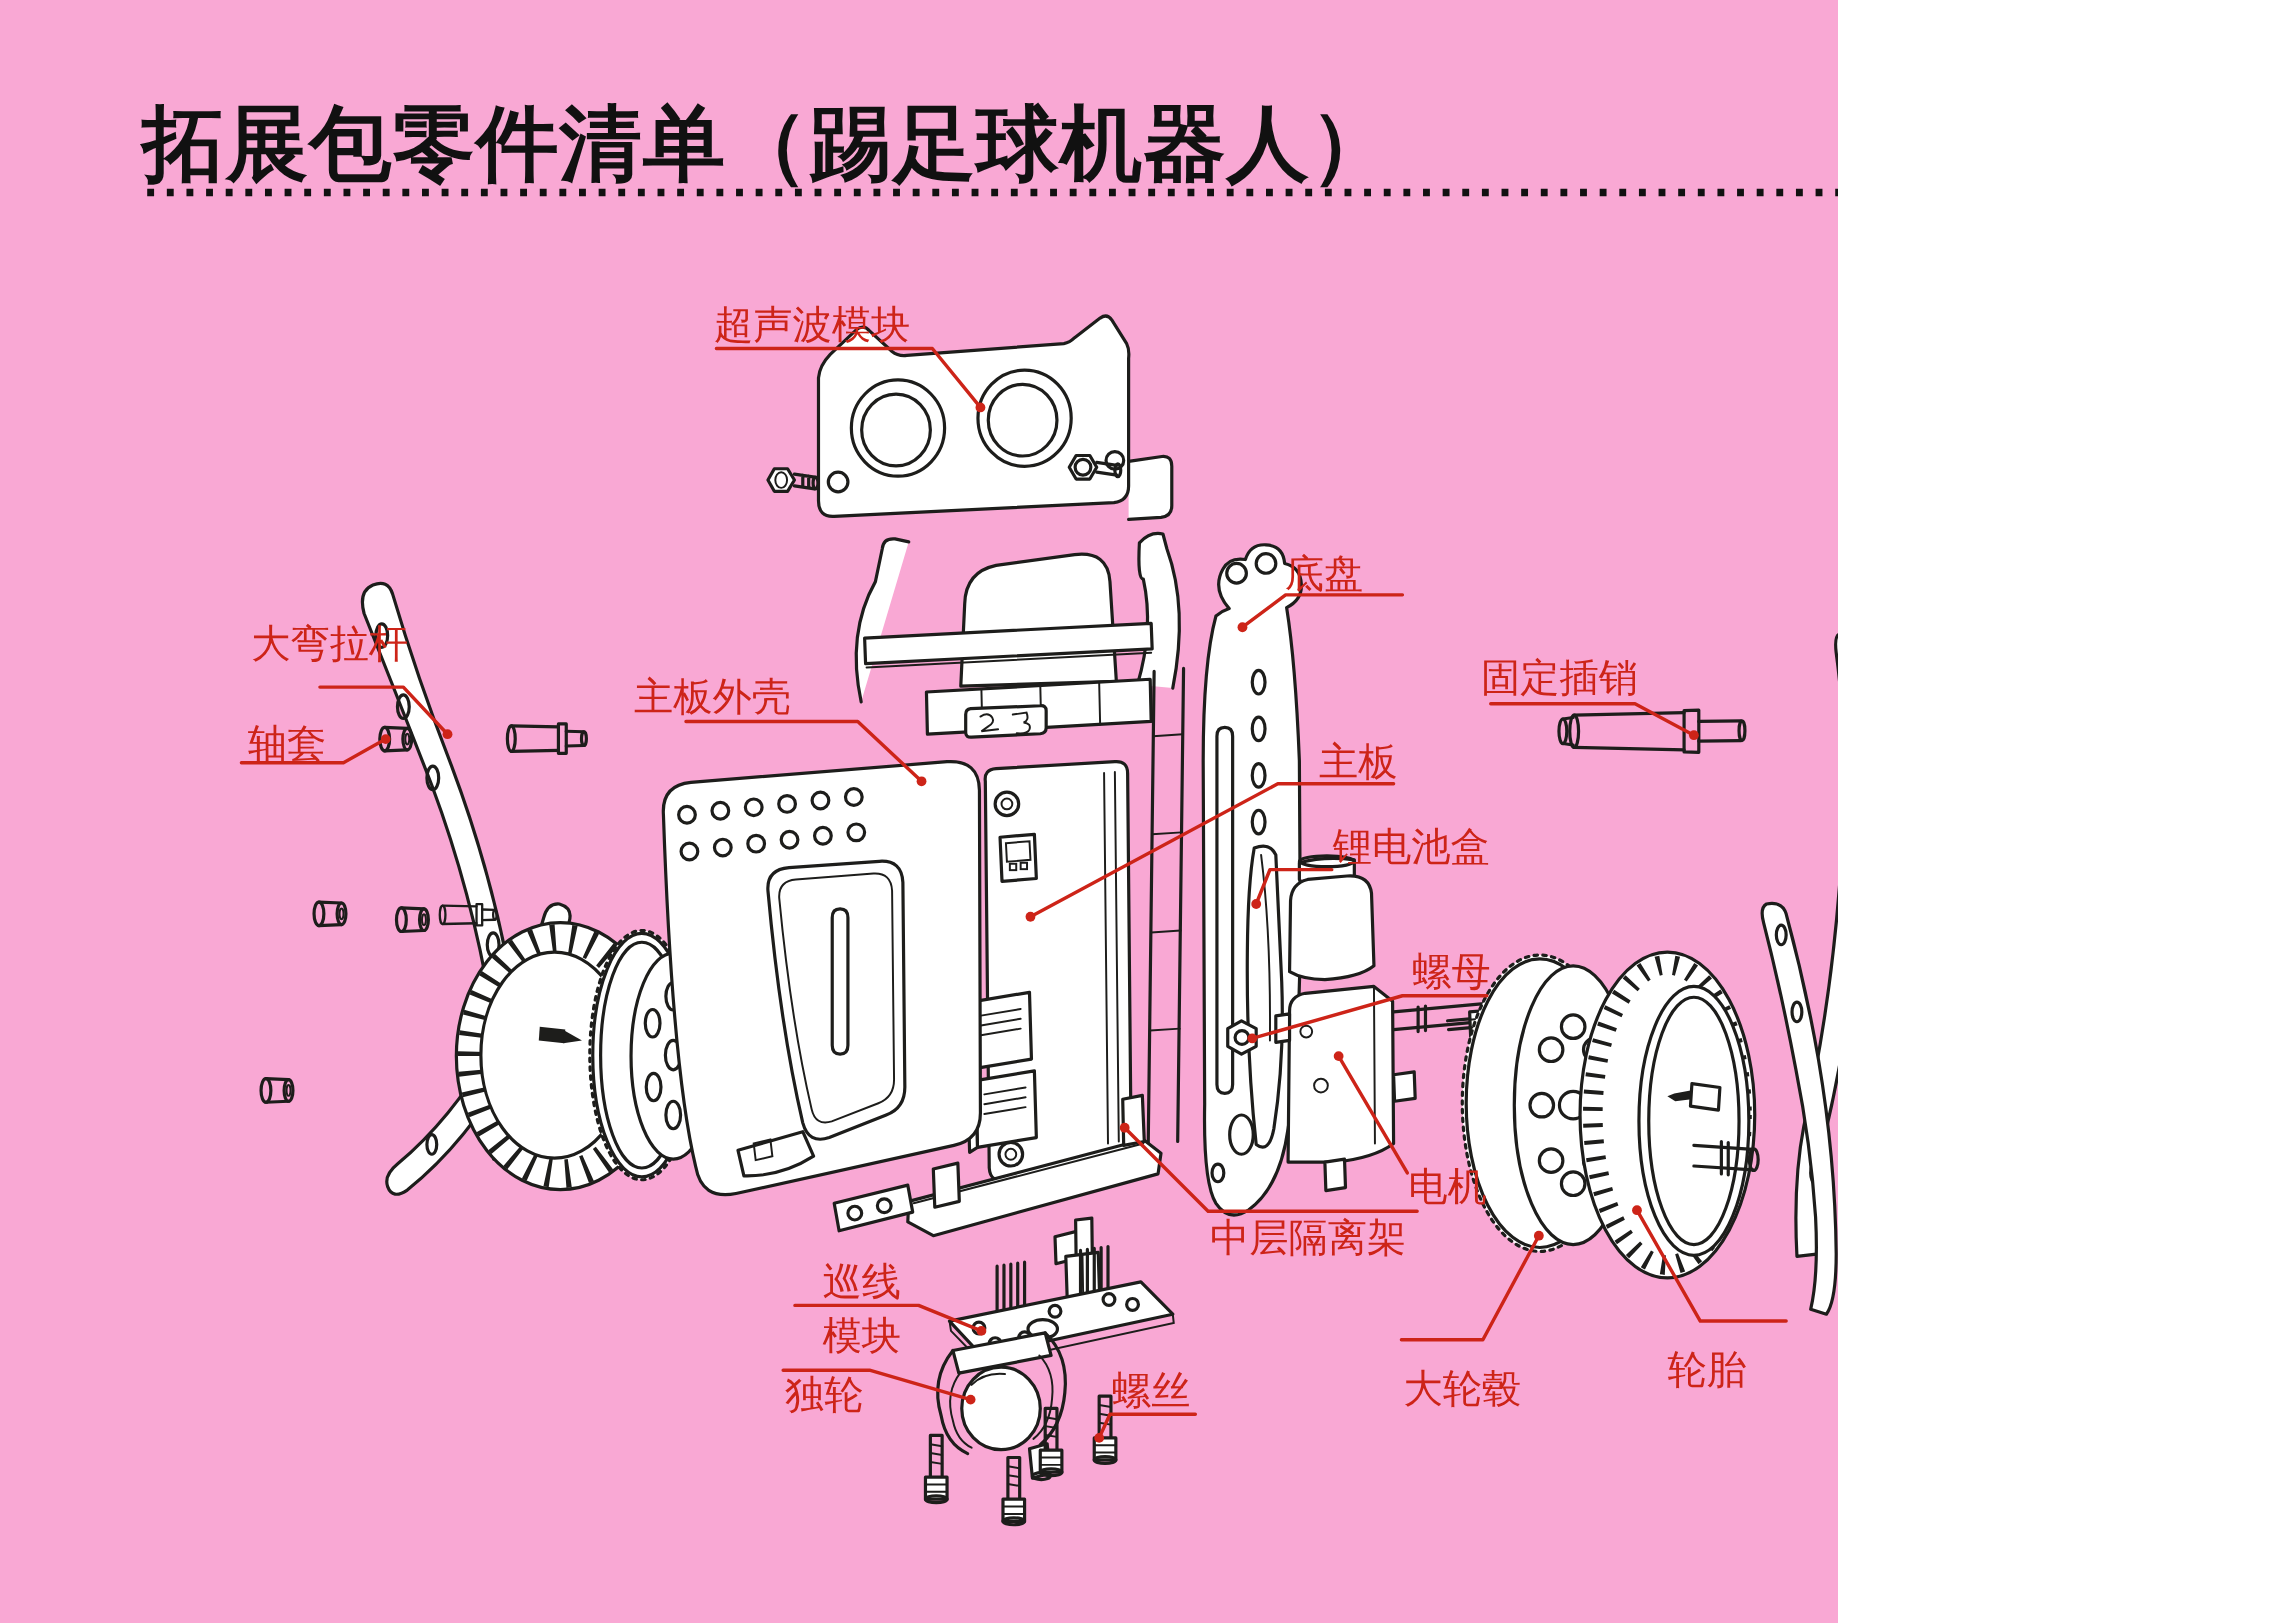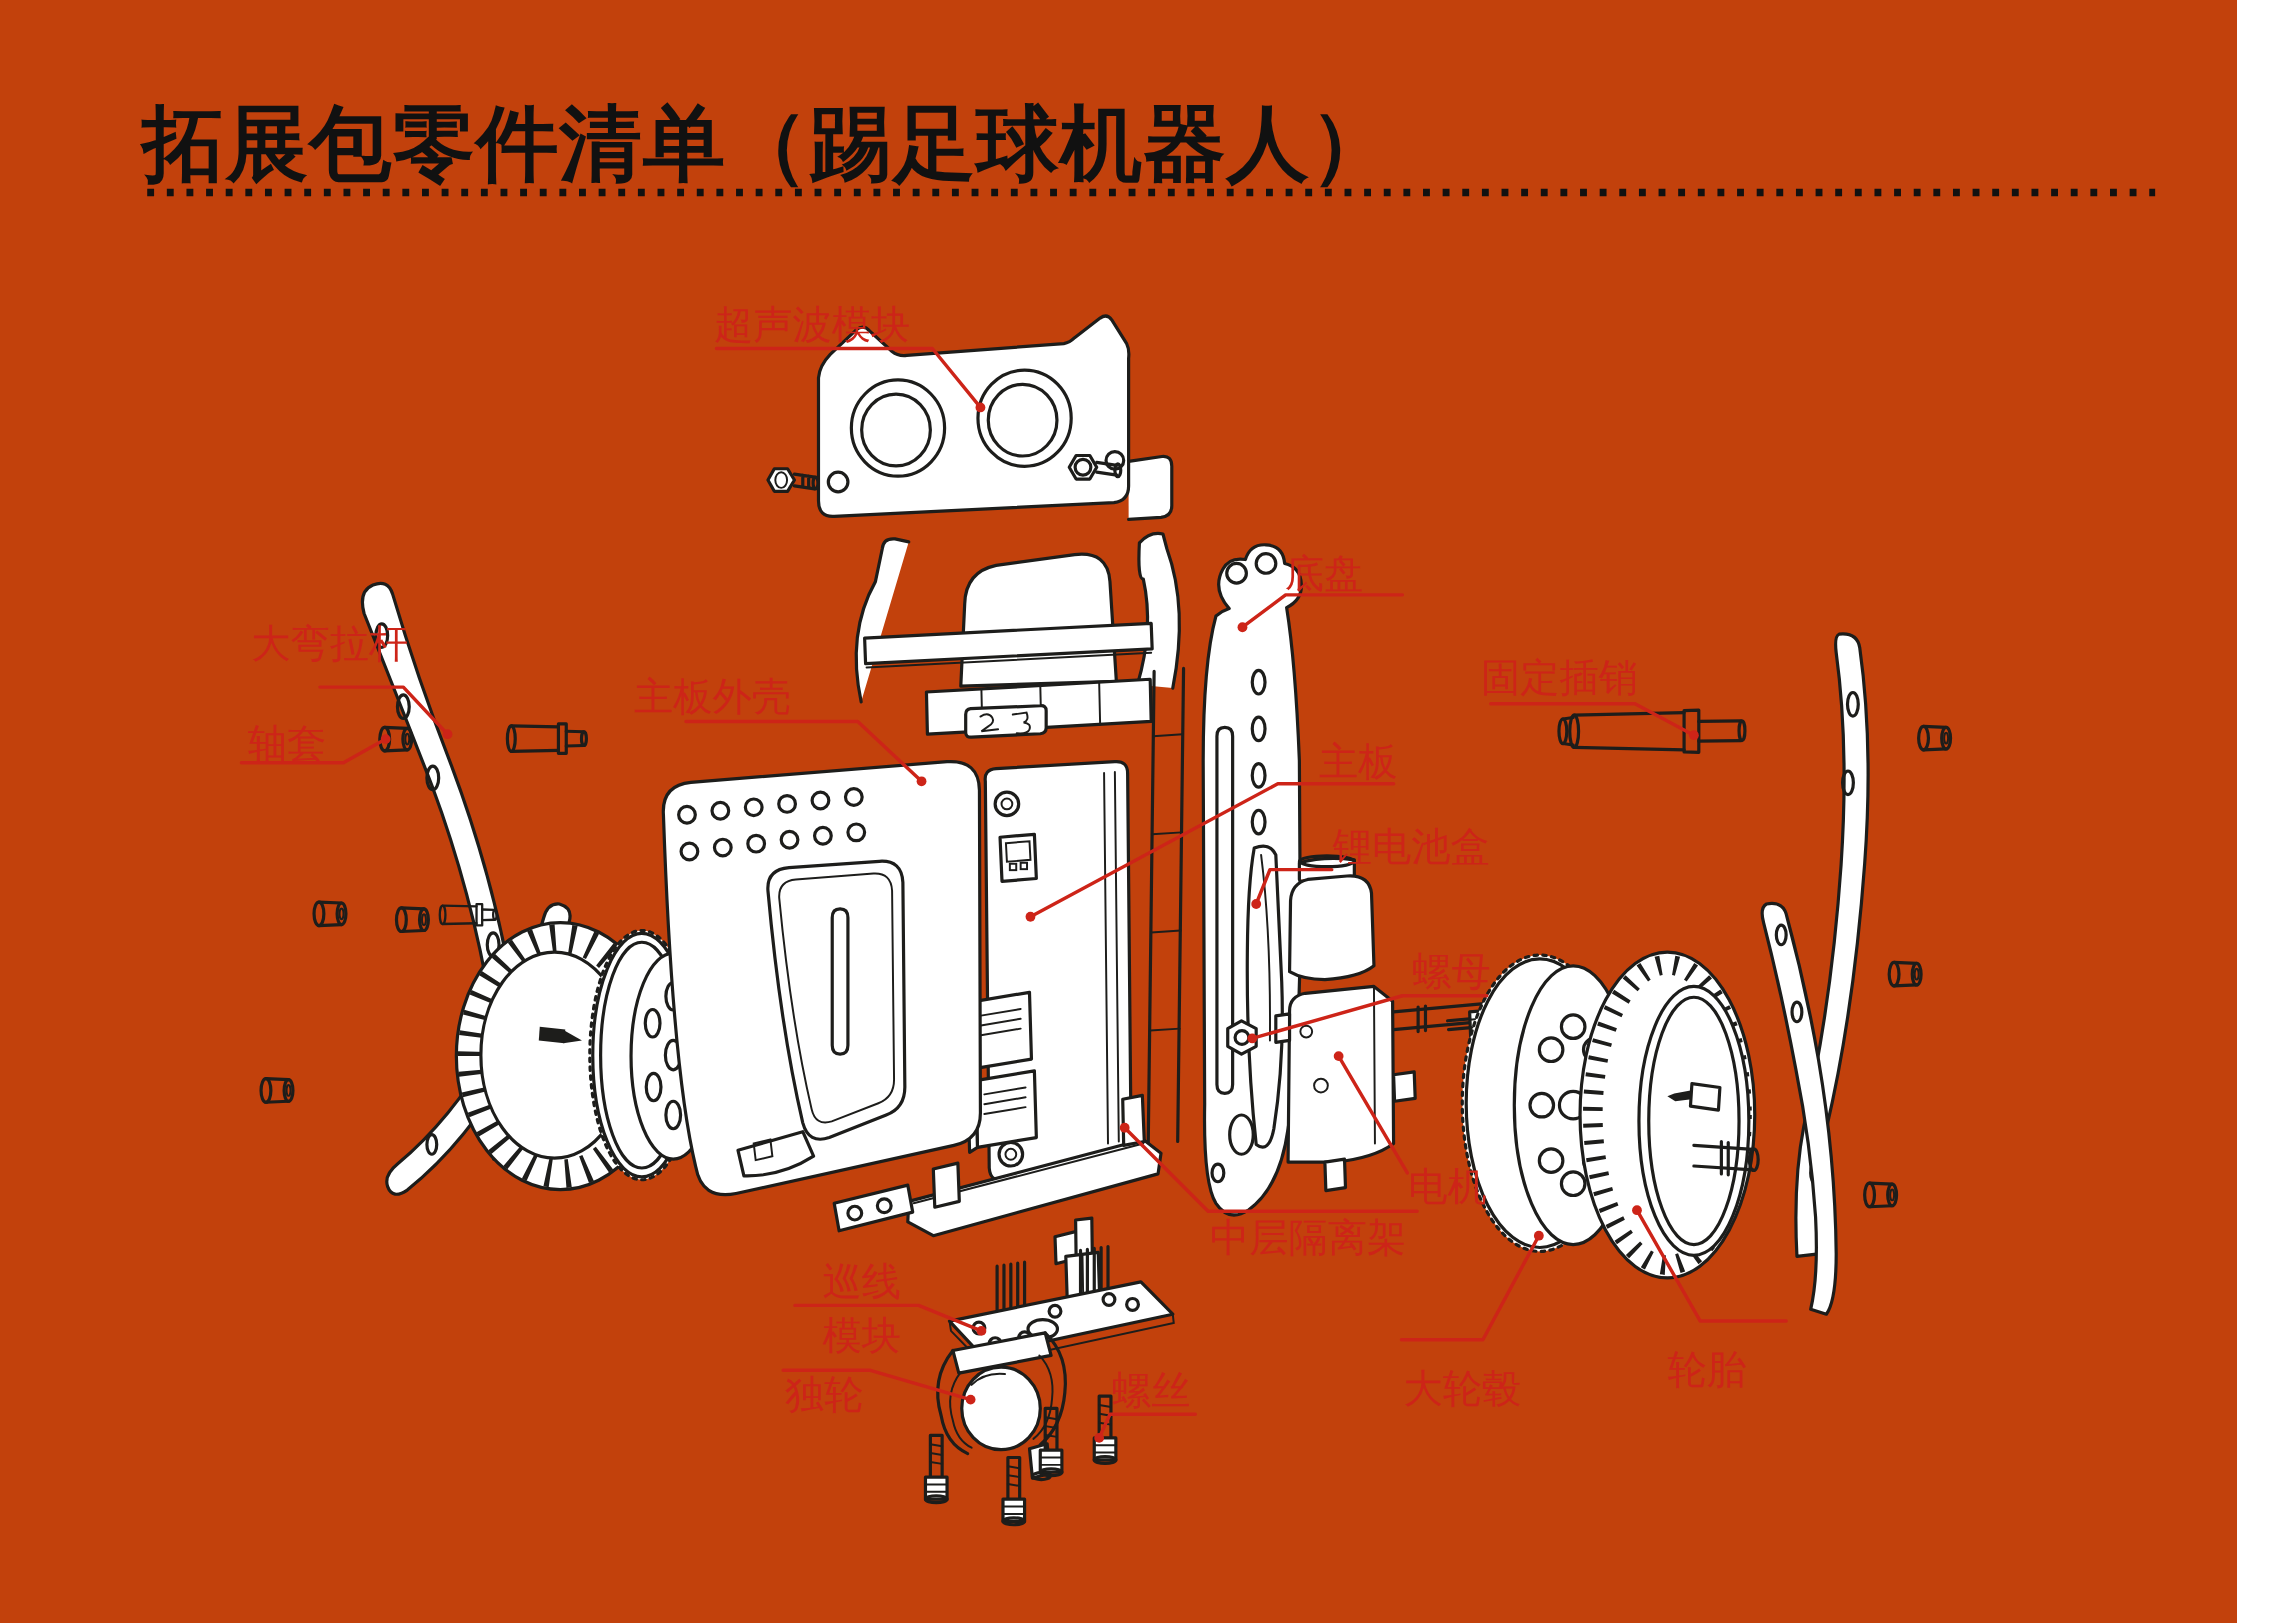--- a/index.html
+++ b/index.html
@@ -1,16 +1,16 @@
 <!DOCTYPE html>
 <html style="font-size:7.9px"><head>
 <meta charset="utf-8">
 <style>
   html,body{margin:0;padding:0;background:#fff;}
-  .page{position:relative;width:2237px;height:1623px;background:#c2410c;overflow:hidden;
+  .page{position:relative;width:1838px;height:1623px;background:#f9a8d4;overflow:hidden;
         font-family:"Liberation Sans",sans-serif;}
   svg{position:absolute;left:0;top:0;}
   .ln{stroke:#1d1d1b;stroke-width:6.5;fill:none;stroke-linecap:round;stroke-linejoin:round;}
   .lnf{stroke:#1d1d1b;stroke-width:6.5;fill:#ffffff;stroke-linecap:round;stroke-linejoin:round;}
   .thin{stroke:#1d1d1b;stroke-width:4;fill:none;stroke-linecap:round;}
   .dark{fill:#1d1d1b;stroke:none;}
   .red{stroke:#cd2418;stroke-width:7;fill:none;stroke-linecap:round;stroke-linejoin:round;}
   .rdot{fill:#cd2418;stroke:none;}
   .rtext{fill:#cd2418;font-size:80px;font-family:"Liberation Sans",sans-serif;}
   .title-text{fill:#111111;font-size:168px;font-weight:900;font-family:"Liberation Sans",sans-serif;letter-spacing:2px;}

